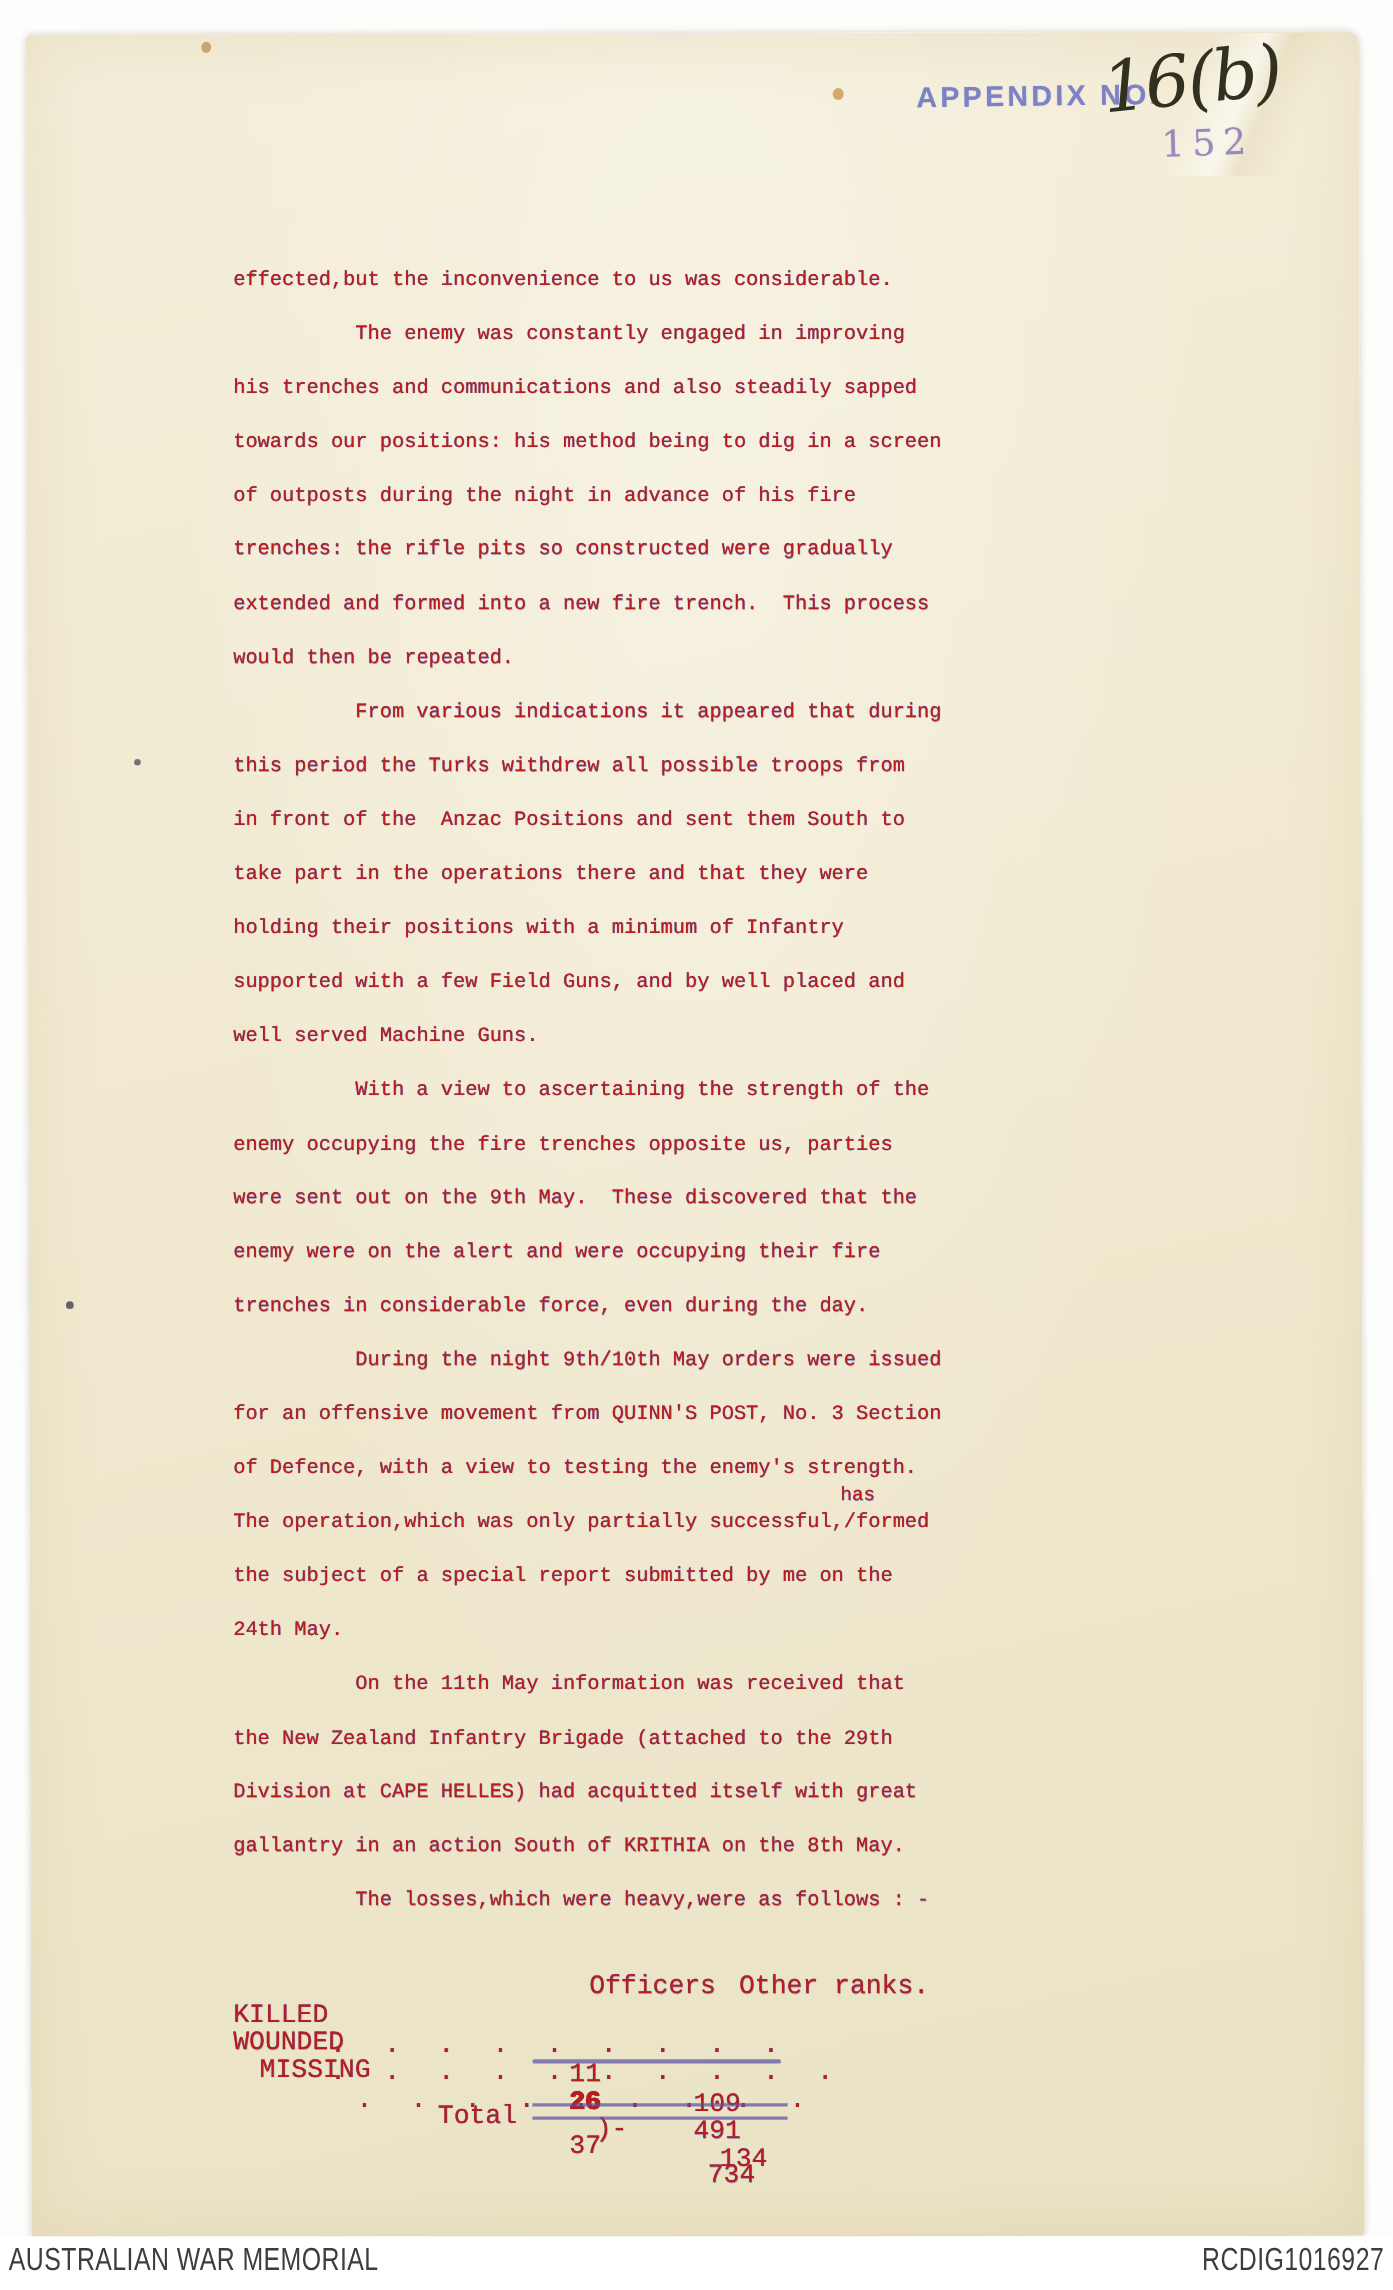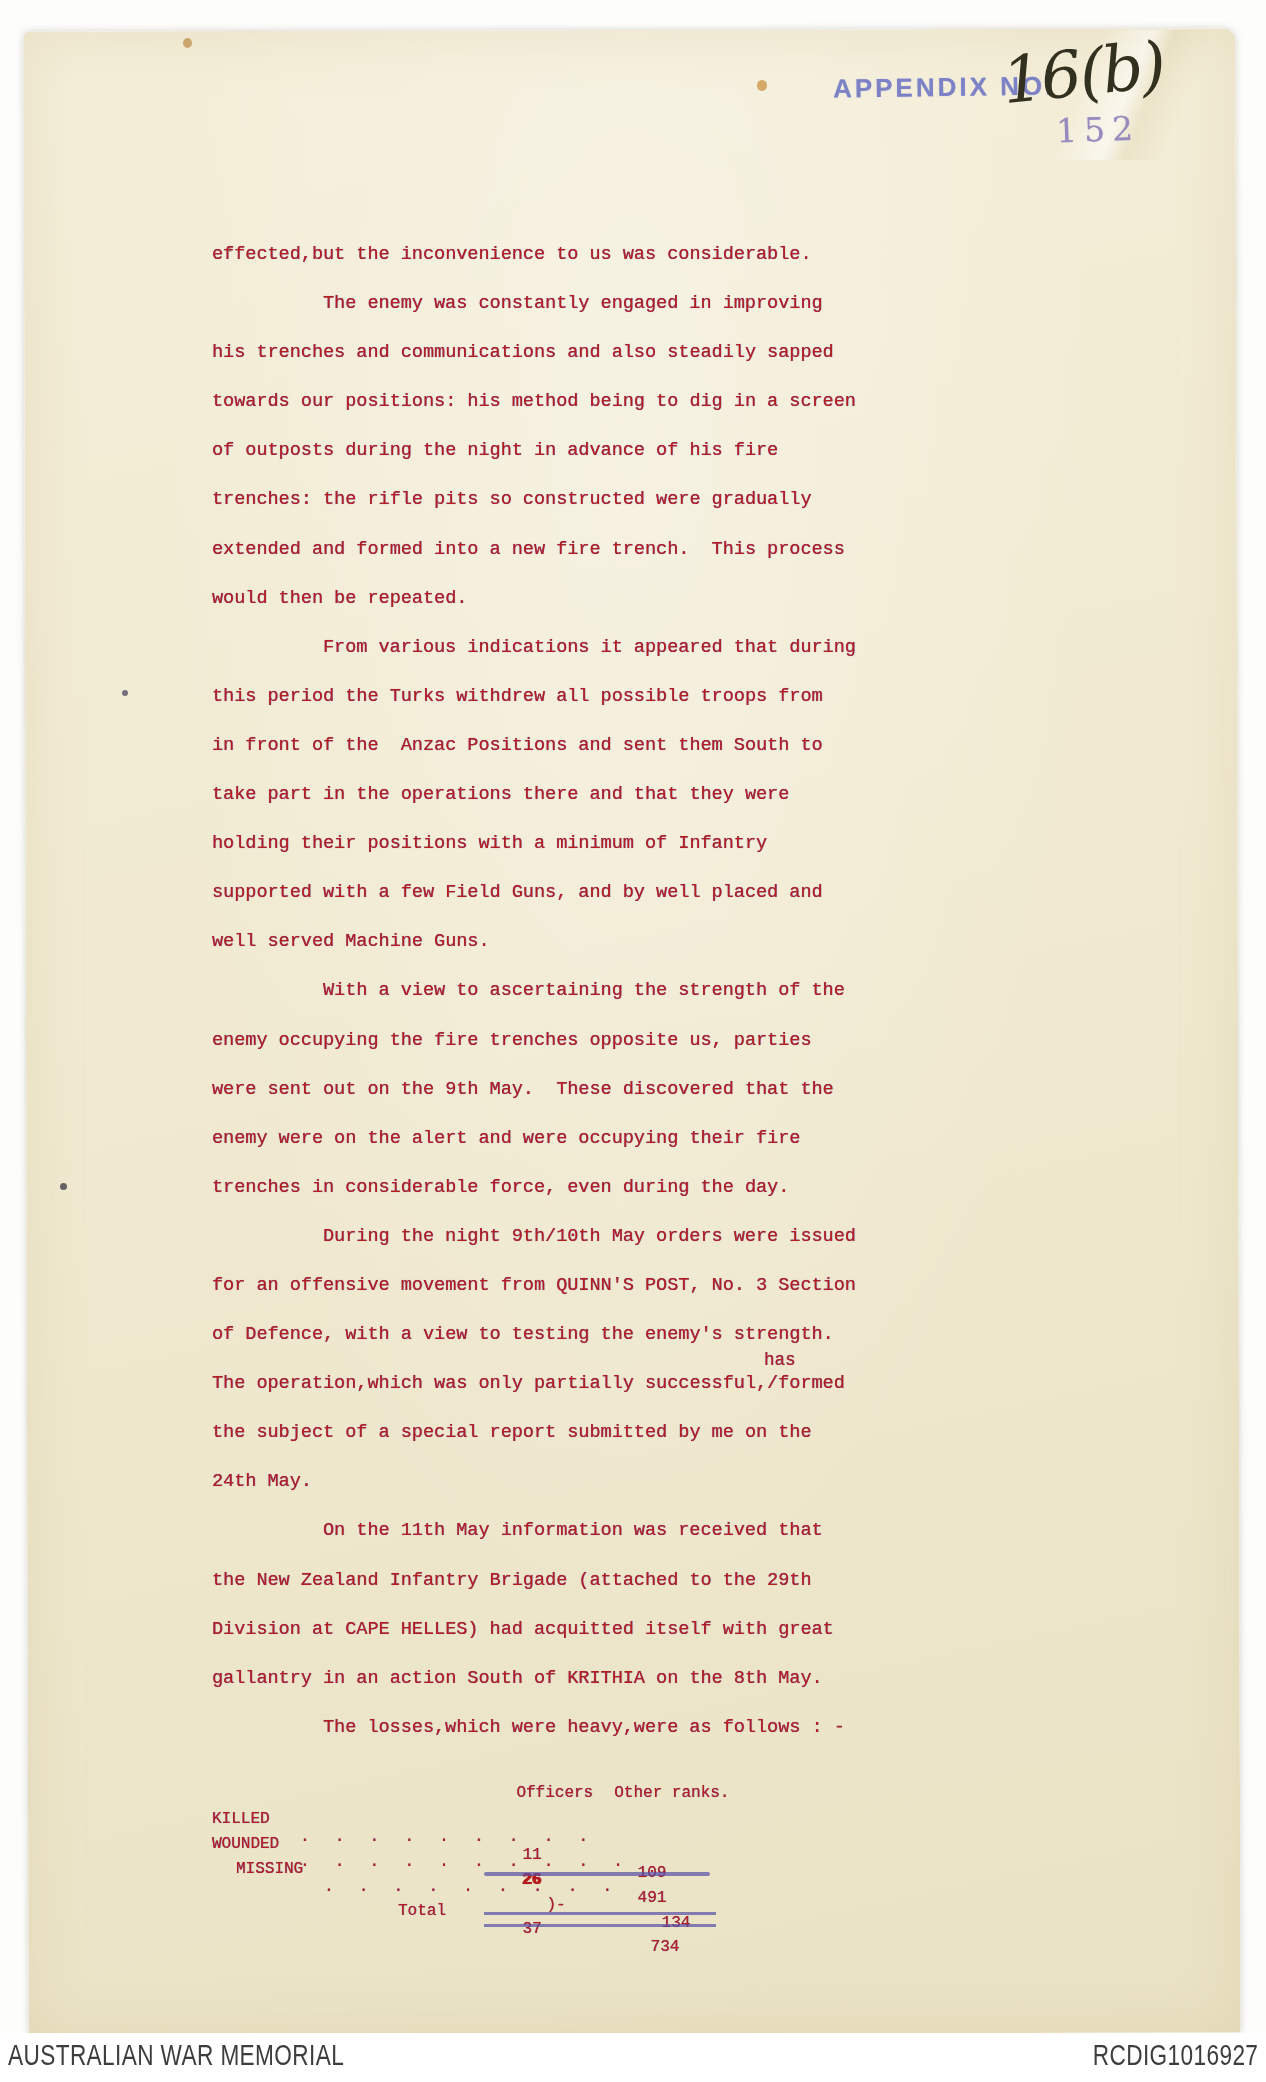--- a/index.html
+++ b/index.html
@@ -63,21 +63,21 @@
     font-size:18.5px;line-height:24px;white-space:pre;
   }
   .tline{height:49.1px;}
   .tline.indent{padding-left:111px;}
 
   .insertion{
     position:absolute;left:764px;top:1350px;
     font-size:17.5px;white-space:pre;
   }
 
-  .tbl{position:absolute;font-size:16px;white-space:pre;}
+  .tbl{position:absolute;font-size:24px;white-space:pre;}
   .tbl-header{left:478px;top:1766px;}
   .tbl-header .h2{margin-left:21px;}
   .tbl-row{left:212px;top:0;width:540px;height:24px;}
   .tbl-row .lbl{position:absolute;left:0;}
   .tbl-row .dots{position:absolute;left:88px;letter-spacing:2px;}
   .tbl-row .off{position:absolute;left:285px;width:70px;text-align:center;}
   .tbl-row .oth{position:absolute;left:395px;width:90px;text-align:center;font-family:Liberation Mono, monospace;}
   .r1{top:1792px;} .r2{top:1817px;} .r3{top:1842px;margin-left:24px;}
   .overstruck{
     font-weight:bold;

